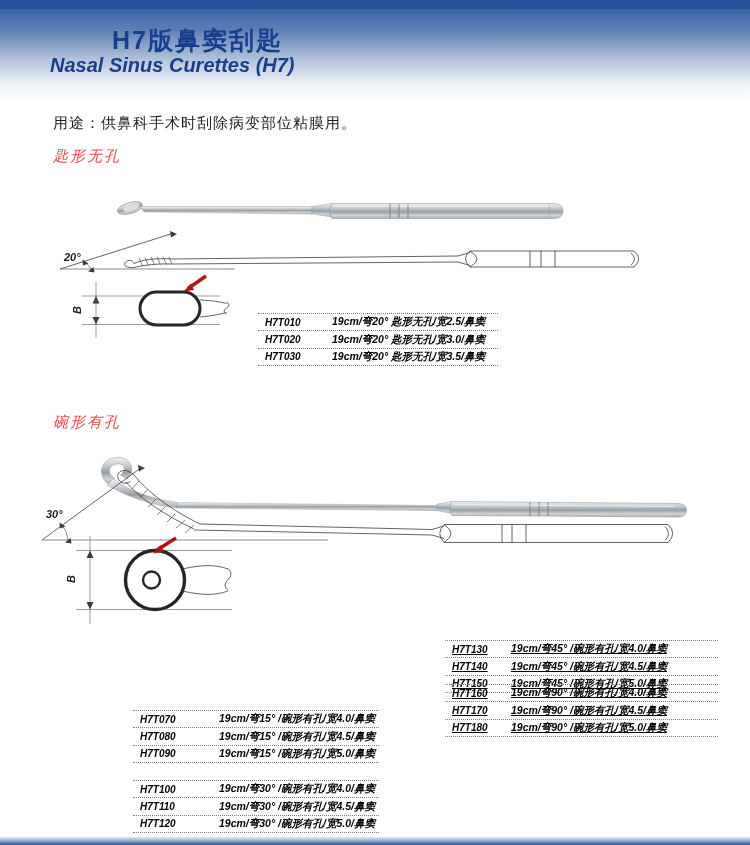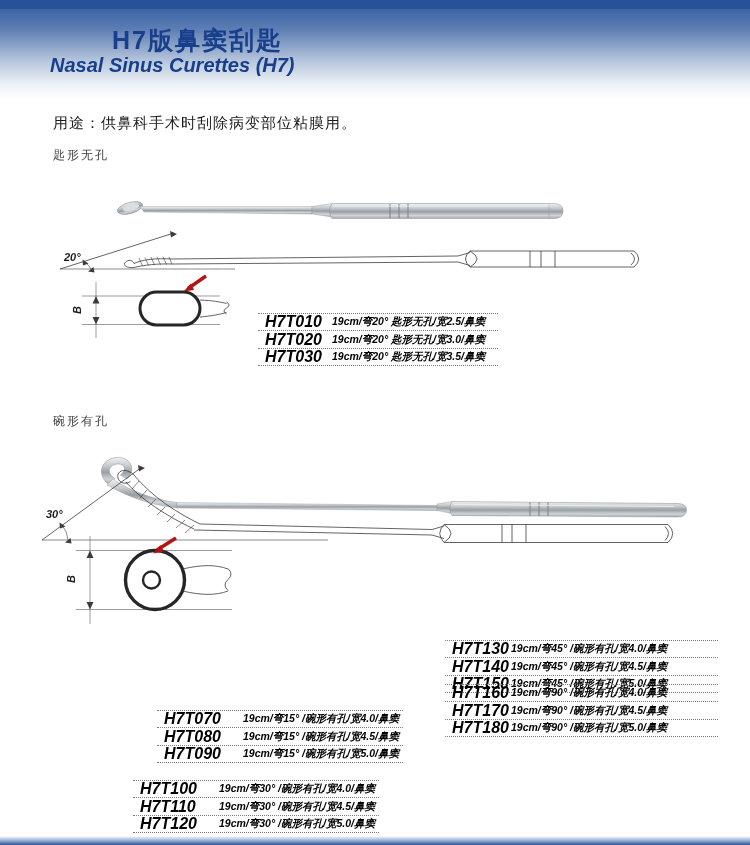--- a/index.html
+++ b/index.html
@@ -9,41 +9,41 @@
   
   .banner { position:absolute; top:0; left:0; width:750px; height:100px;
     background:linear-gradient(to bottom,#2d5aa1 0%,#5f7fb4 30%,#b9c8dd 62%,#eef2f7 85%,#ffffff 100%); }
   .banner-top { position:absolute; top:0; left:0; width:750px; height:9px; background:#27529a; }
   .title-zh { position:absolute; left:112px; top:24px; font-size:25px; font-weight:bold;
     color:#173f8c; letter-spacing:2px; }
   .title-en { position:absolute; left:50px; top:54px; font-size:20px; font-weight:bold;
     font-style:italic; color:#173f8c; }
 
   .usage { position:absolute; left:53px; top:114px; font-size:15px; color:#1a1a1a; letter-spacing:1px; }
-  .sec-head { position:absolute; left:53px; font-size:12px; font-weight:normal; color:#404040; letter-spacing:2px; }
+  .sec-head { position:absolute; left:53px; font-size:15px; font-weight:normal; color:#ef4444; letter-spacing:2px;font-style:italic; }
   #sec1-head { top:147px; }
   #sec2-head { top:413px; }
 
   svg.art { position:absolute; }
   #sec1-art { left:30px; top:172px; }
   #sec2-art { left:30px; top:448px; }
 
   
   .spec-table { position:absolute; border-top:1px dotted #7d7d7d; font-style:italic; font-weight:bold;
     font-size:10.5px; color:#000; }
   .srow { display:flex; align-items:center; height:17.4px; border-bottom:1px dotted #7d7d7d; }
-  .model { flex:0 0 auto; padding-left:7px; font-size:16px; }
+  .model { flex:0 0 auto; padding-left:7px; font-size:10px; }
   .spec  { flex:1 1 auto; white-space:nowrap; overflow:hidden; }
   #table1 { left:258px; top:313px; width:240px; }
   #table1 .model { width:74px; }
   .tbl-left  { left:133px; width:246px; }
   .tbl-left .model { width:86px; }
-  .tbl-right { left:445px; width:273px; }
+  .tbl-right { left:445px; width:273px;text-decoration:underline; }
   .tbl-right .model { width:66px; }
-  #t-g1 { top:640px; } #t-g2 { top:710px;margin-left:24px; } #t-g3 { top:780px; }
+  #t-g1 { top:640px; } #t-g2 { top:710px; } #t-g3 { top:780px; }
   #t-g4 { top:640px; } #t-g5 { top:684px; }
 
   
   .banner-bottom { position:absolute; left:0; bottom:0; width:750px; height:9px;
     background:linear-gradient(to bottom,#ffffff 0%,#90a7c9 55%,#27529a 100%); }
 
   .ann-text { font-size:11px; font-weight:bold; font-style:italic; fill:#1c1c1c; }
 </style>
 </head>
 <body>

